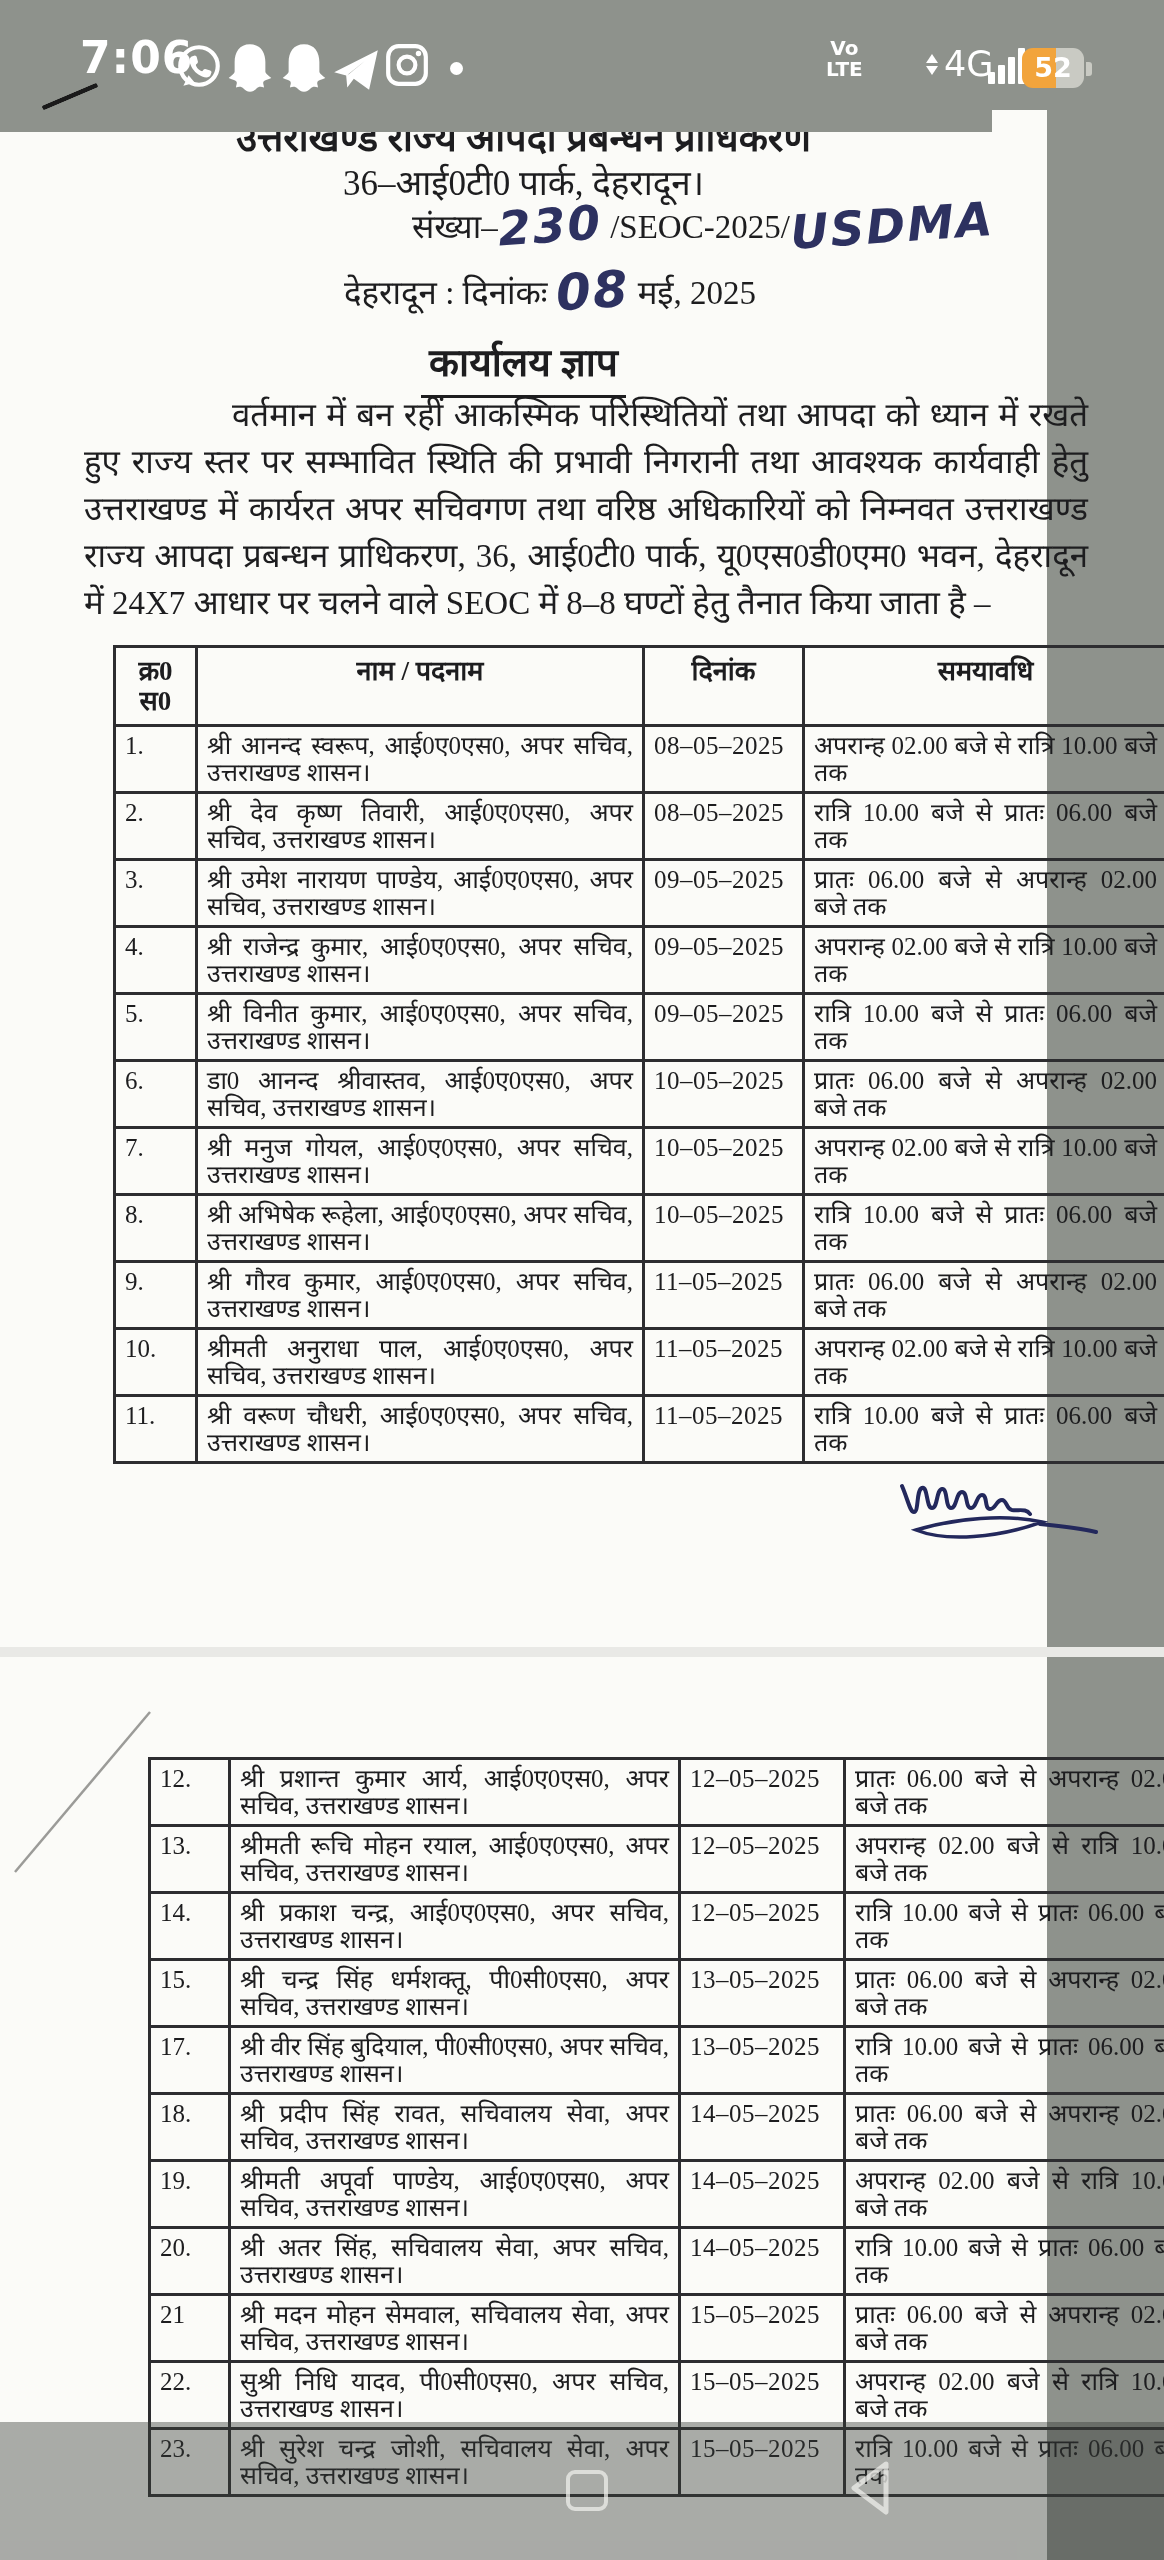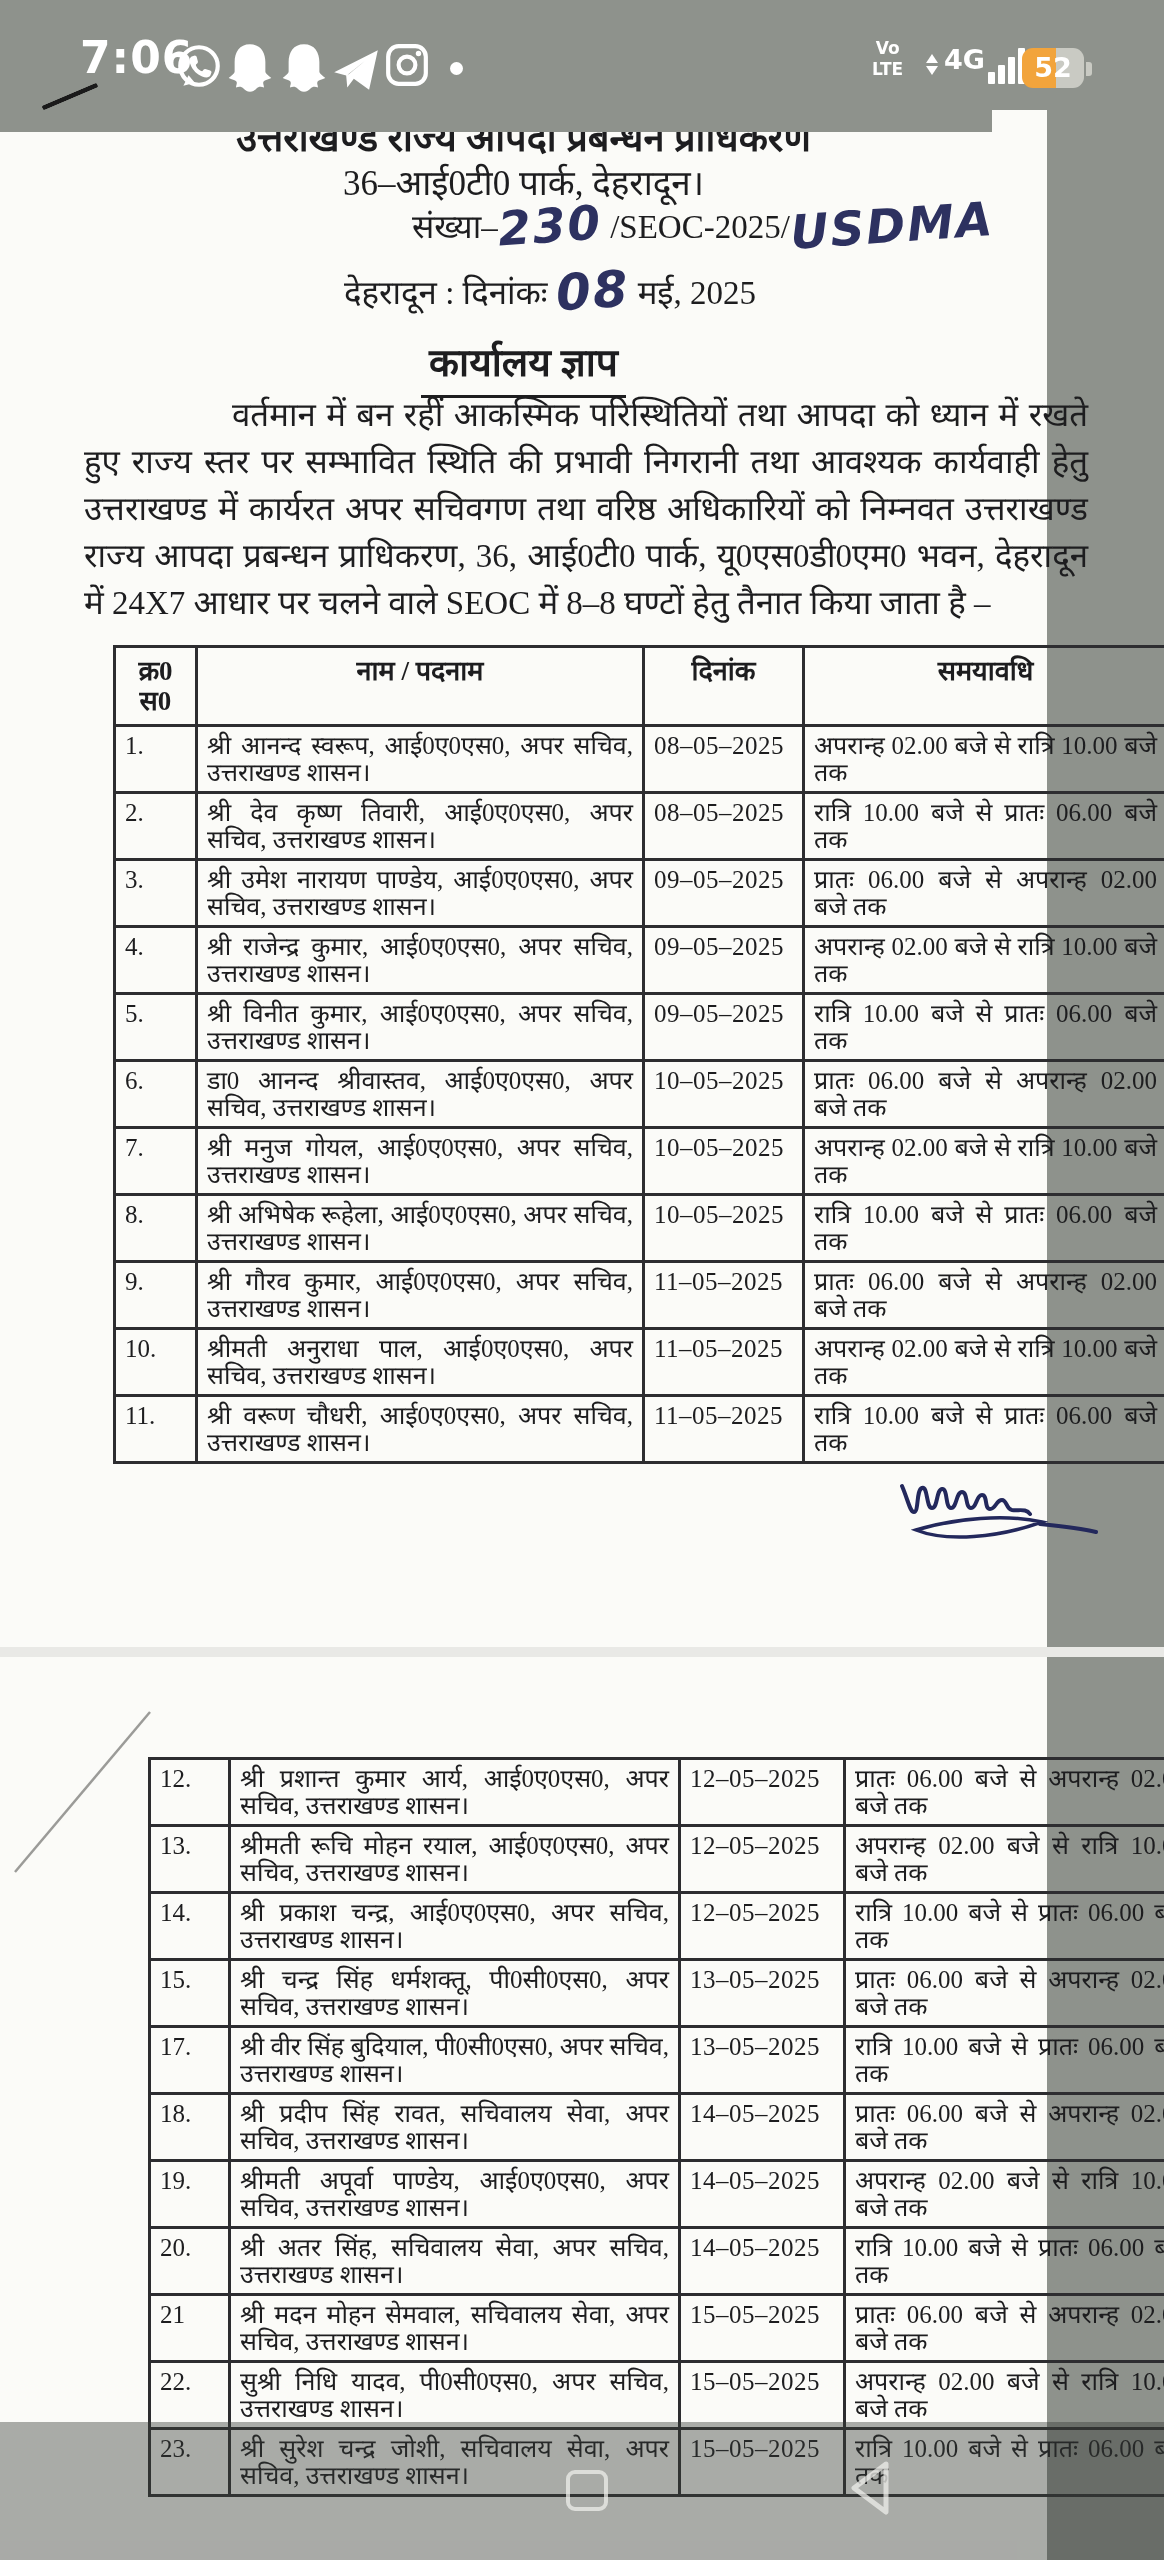--- a/index.html
+++ b/index.html
@@ -4,25 +4,25 @@
 <style>
   html,body{margin:0;padding:0;background:#555;}
   .screen{position:relative;width:1164px;height:2560px;background:#8e928c;overflow:hidden;
           font-family:"Liberation Serif","DejaVu Serif",serif;}
   
   .statusbar{position:absolute;left:0;top:0;width:992px;height:132px;background:#8e928c;z-index:5;
              font-family:"DejaVu Sans","Liberation Sans",sans-serif;color:#fff;}
   .sb-time{position:absolute;left:80px;top:32px;font-size:44px;font-weight:600;letter-spacing:1px;}
   .sb-ico{position:absolute;top:42px;}
   .sb-dot{position:absolute;left:450px;top:62px;width:13px;height:13px;border-radius:50%;background:#fff;}
-  .volte{position:absolute;left:872px;top:38px;font-size:17px;font-weight:700;line-height:21px;text-align:center;}
+  .volte{position:absolute;left:826px;top:38px;font-size:20px;font-weight:700;line-height:21px;text-align:center;}
   .updown{position:absolute;left:926px;top:54px;width:0;height:0;}
   .updown .u{width:0;height:0;border-left:6px solid transparent;border-right:6px solid transparent;border-bottom:9px solid #fff;margin-bottom:3px;}
   .updown .d{width:0;height:0;border-left:6px solid transparent;border-right:6px solid transparent;border-top:9px solid #fff;}
-  .net4g{position:absolute;left:944px;top:44px;font-size:27px;font-weight:700;}
+  .net4g{position:absolute;left:944px;top:44px;font-size:35px;font-weight:400;}
   .bars{position:absolute;left:988px;top:48px;width:36px;height:36px;}
   .bars div{position:absolute;bottom:0;width:7px;background:#fff;border-radius:1px;}
   .battery{position:absolute;left:1022px;top:48px;width:62px;height:40px;border-radius:11px;overflow:hidden;
            background:linear-gradient(to right,#f2a43c 0 55%,#c9cac3 55% 100%);}
   .battery span{position:absolute;width:100%;text-align:center;top:4px;font-size:27px;font-weight:700;color:#fff;}
   .bat-nub{position:absolute;left:1086px;top:62px;width:6px;height:14px;border-radius:0 3px 3px 0;background:#c9cac3;}
   .penmark{position:absolute;left:40px;top:94px;width:60px;height:0;border-top:5px solid #1a1a1a;
            transform:rotate(-23deg);z-index:7;border-radius:3px;}
   
   .page{position:absolute;left:0;width:1047px;background:#fbfbf8;z-index:1;}

